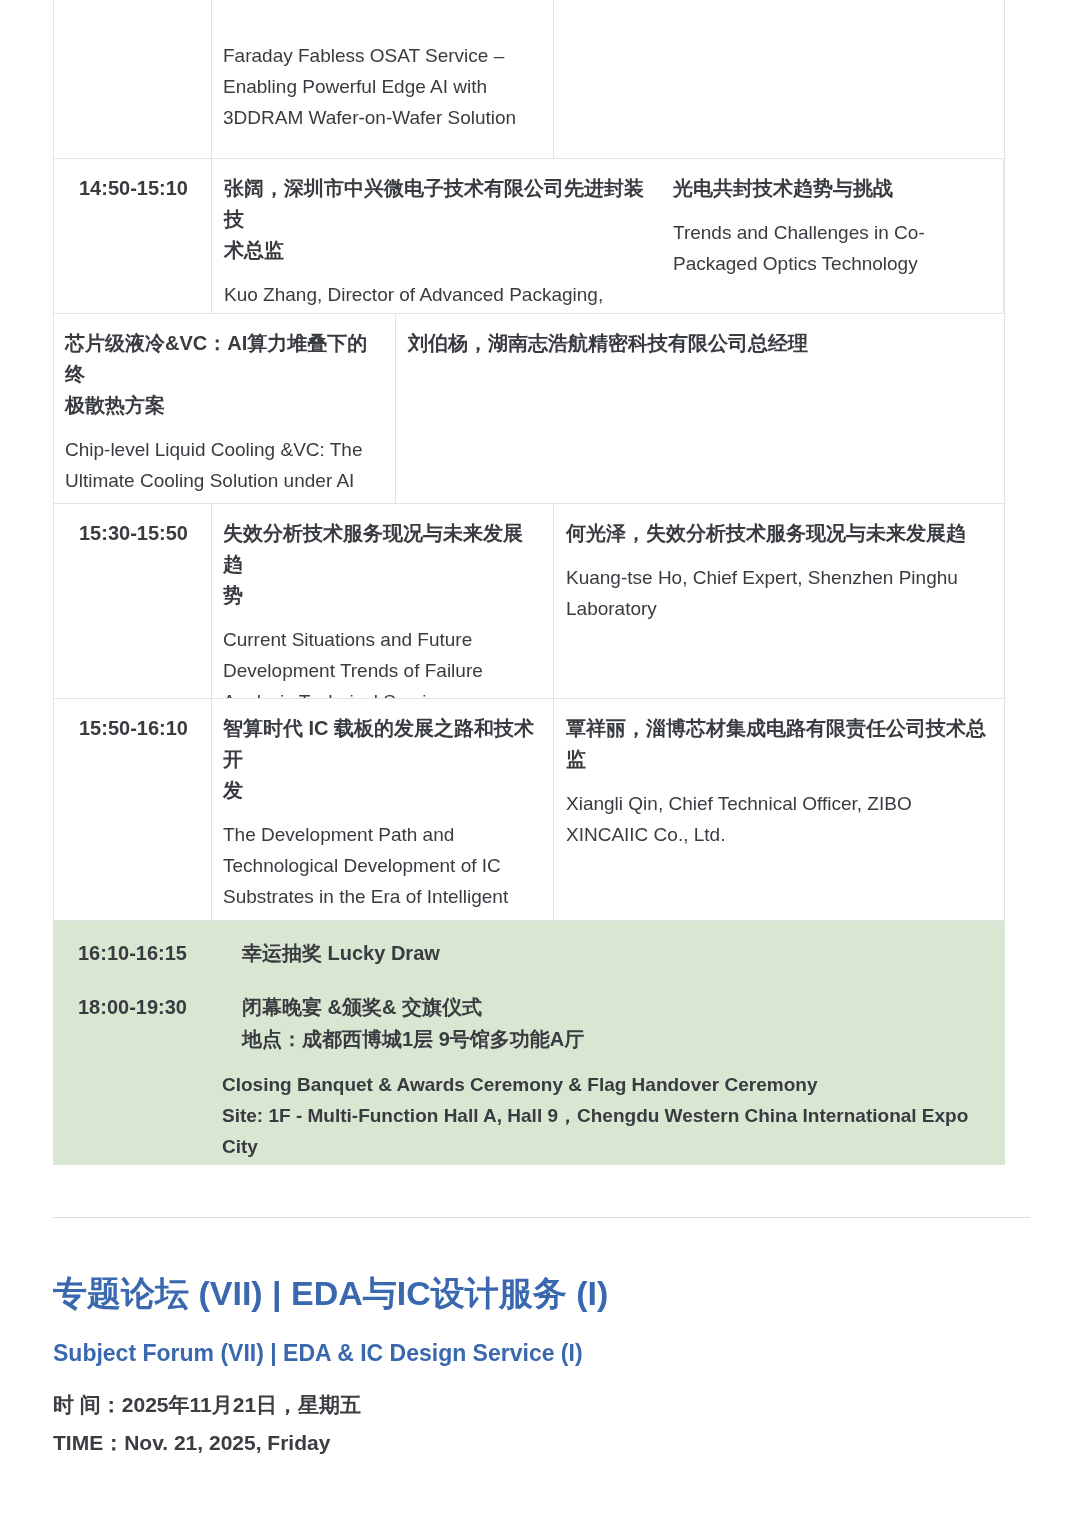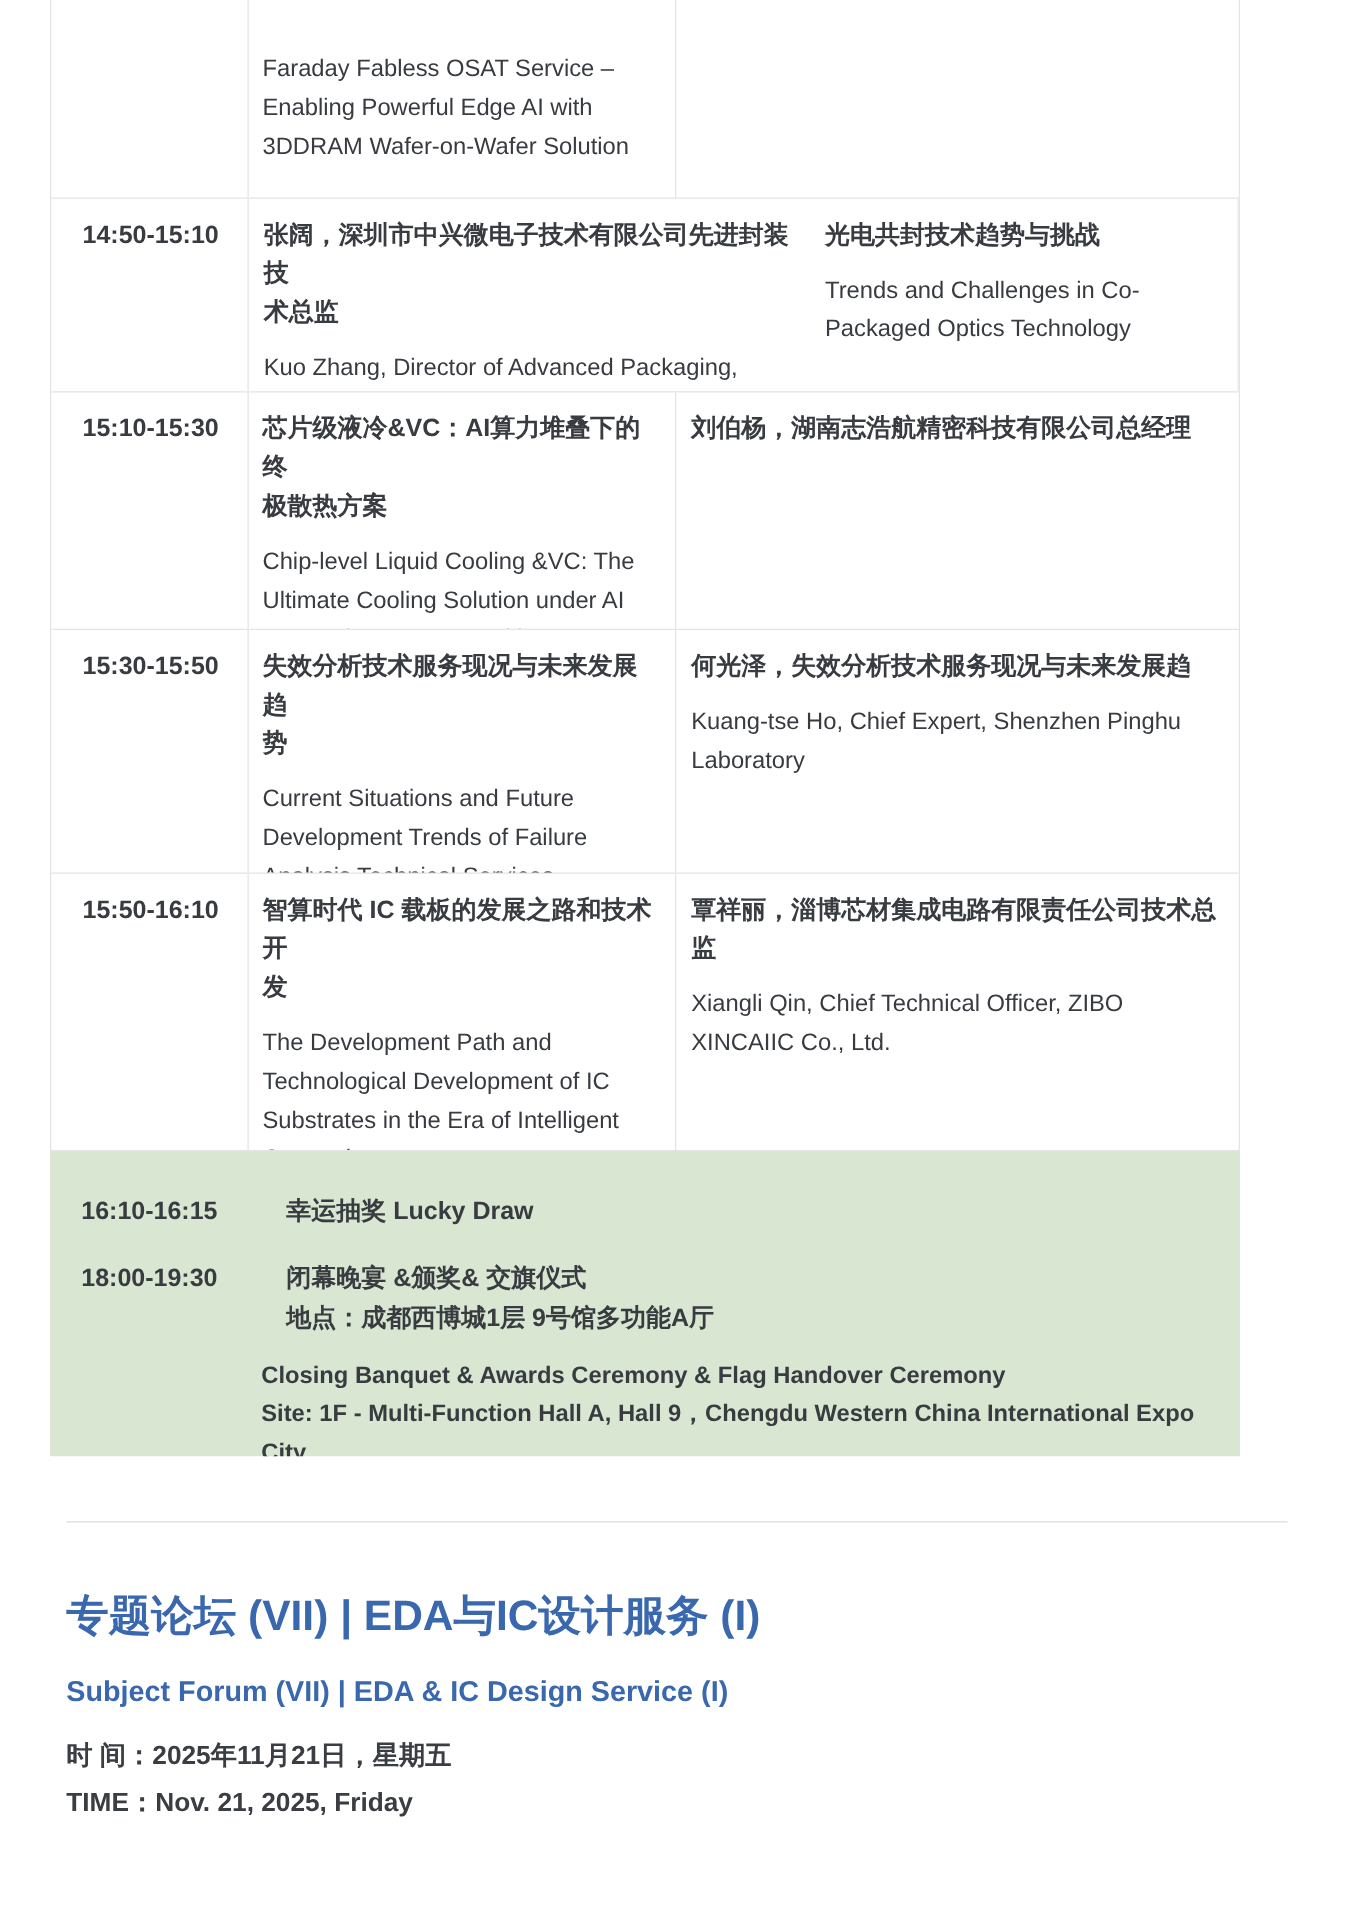--- a/index.html
+++ b/index.html
@@ -6,21 +6,21 @@
   html,body { background:#ffffff; }
   .page {
     position:relative;
     width:1080px; height:1526px;
     background:#ffffff;
     overflow:hidden;
     font-family:"Liberation Sans","DejaVu Sans",sans-serif;
     color:#383b40;
   }
   .sched {
-    position:absolute; left:40px; top:0;
+    position:absolute; left:53px; top:0;
     width:952px;
   }
   .rows {
     border-left:1px solid #e4e4e4;
     border-right:1px solid #e4e4e4;
   }
   .tr { display:flex; overflow:hidden; }
   .tr + .tr { border-top:1px solid #e4e4e4; }
   .td { padding:14px 14px 0 11px; }
   .td.t {
@@ -40,21 +40,21 @@
   .en   { font-weight:400; font-size:19px; line-height:31px; white-space:pre-line; }
   .cn:not(:empty) + .en { margin-top:13px; }
 
   .h158{height:158px} .h155{height:155px} .h190{height:190px}
   .h195{height:195px} .h222{height:222px}
 
   .green {
     height:245px;
     background:#d9e7d2;
     border-top:1px solid #e4e4e4;
-    padding-top:32px;
+    padding-top:16px;
     overflow:hidden;
   }
   .g-row { display:flex; }
   .g-row + .g-row { margin-top:22px; }
   .g-time {
     width:158px; flex:0 0 158px;
     padding-left:25px;
     font-weight:700; font-size:20px; line-height:32px; white-space:nowrap;
   }
   .g-content { flex:1; padding-left:11px; padding-right:16px; }
@@ -117,23 +117,20 @@
 Sanechips Technology Co., Ltd.</div>
         </div>
         <div class="td c">
           <div class="cn">光电共封技术趋势与挑战</div>
           <div class="en">Trends and Challenges in Co-
 Packaged Optics Technology</div>
         </div>
       </div>
 
       <div class="tr h190">
-        <div class="td t">
-          <div class="time">15:10-15:30</div>
-        </div>
         <div class="td c">
           <div class="cn">芯片级液冷&amp;VC：AI算力堆叠下的终
 极散热方案</div>
           <div class="en">Chip-level Liquid Cooling &amp;VC: The
 Ultimate Cooling Solution under AI
 Computing Power Stacking</div>
         </div>
         <div class="td s">
           <div class="cn">刘伯杨，湖南志浩航精密科技有限公司总经理</div>
         </div>

